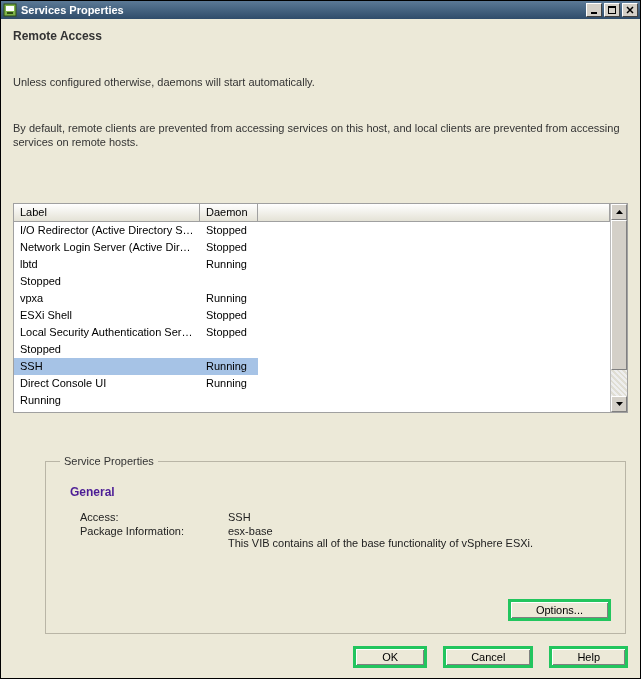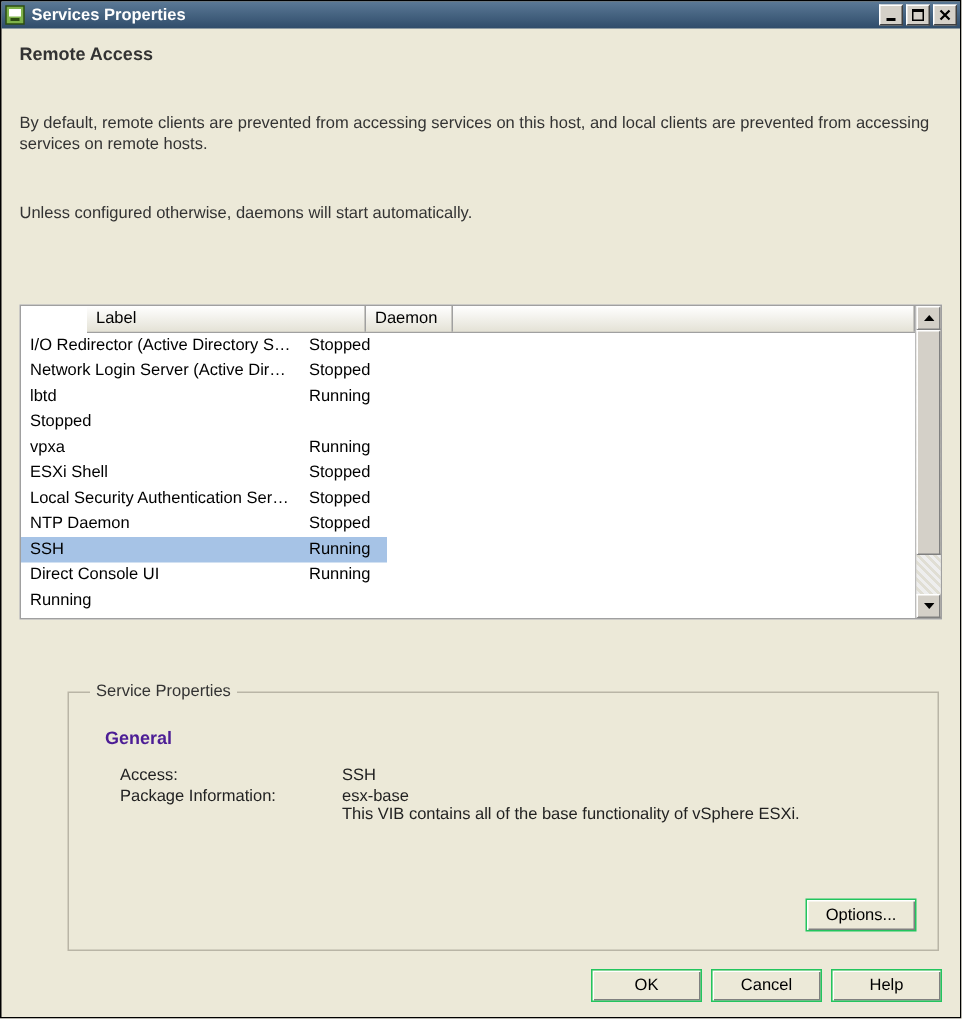--- a/index.html
+++ b/index.html
@@ -80,21 +80,20 @@
     height:210px;
     display:flex;
     box-sizing:border-box;
   }
   .table-inner { flex:1; overflow:hidden; }
   .thead {
     display:flex;
     height:17px;
     background:#ece9d8;
     border-bottom:1px solid #a0a0a0;
-    margin-left:44px;
   }
   .th {
     border-right:1px solid #a0a0a0;
     padding:2px 6px 0 6px;
     box-sizing:border-box;
     background:linear-gradient(#fff,#e4e2d6);
     font-size:11px;
     color:#000;
     overflow:hidden;
     white-space:nowrap;
@@ -163,32 +162,32 @@
   .kv .v { flex:1; color:#222;}
   .options-row {
     position:absolute;
     right:14px;
     bottom:12px;
   }
   .btn {
     min-width:74px;
     height:22px;
     background:#ece9d8;
-    border:1px solid #22c55e;
+    border:3px solid #22c55e;
     box-shadow: inset 1px 1px 0 #fff, inset -1px -1px 0 #808080;
     font-family:inherit;
     font-size:11px;
-    padding:0 12px;
+    padding:0 25px;
     box-sizing:border-box;
     cursor:pointer;
   }
   .footer {
     display:flex;
     justify-content:flex-end;
-    gap:6px;
+    gap:16px;
     padding:8px 12px 10px 12px;
     align-items:flex-end;
   }
 </style>
 </head>
 <body>
 
 <div class="window">
   <div class="titlebar">
     <span class="ticon">
@@ -212,22 +211,22 @@
     </span>
     <span class="win-btn">
       <svg width="8" height="8">
           <path d="M1 1 L7 7 M7 1 L1 7" stroke="#000" stroke-width="1.5"></path>
         </svg>
     </span>
   </div>
 
   <div class="body">
     <div class="heading">Remote Access</div>
+    <div class="desc">Unless configured otherwise, daemons will start automatically.</div>
     <div class="desc">By default, remote clients are prevented from accessing services on this host, and local clients are prevented from accessing services on remote hosts.</div>
-    <div class="desc">Unless configured otherwise, daemons will start automatically.</div>
 
     <div class="table-wrap">
       <div class="table-inner">
         <div class="thead">
           <div class="th col-label">Label</div>
           <div class="th col-daemon">Daemon</div>
           <div class="th col-rest"></div>
         </div>
         <div class="tbody" id="tbody">
             <div class="trow">
@@ -251,21 +250,20 @@
             </div>
             <div class="trow">
               <div class="tcell col-label">ESXi Shell</div>
               <div class="tcell col-daemon">Stopped</div>
             </div>
             <div class="trow">
               <div class="tcell col-label">Local Security Authentication Serv...</div>
               <div class="tcell col-daemon">Stopped</div>
             </div>
             <div class="trow">
-              <div class="tcell col-label">NTP Daemon</div>
               <div class="tcell col-daemon">Stopped</div>
             </div>
             <div class="trow sel">
               <div class="tcell col-label">SSH</div>
               <div class="tcell col-daemon">Running</div>
             </div>
             <div class="trow">
               <div class="tcell col-label">Direct Console UI</div>
               <div class="tcell col-daemon">Running</div>
             </div>

